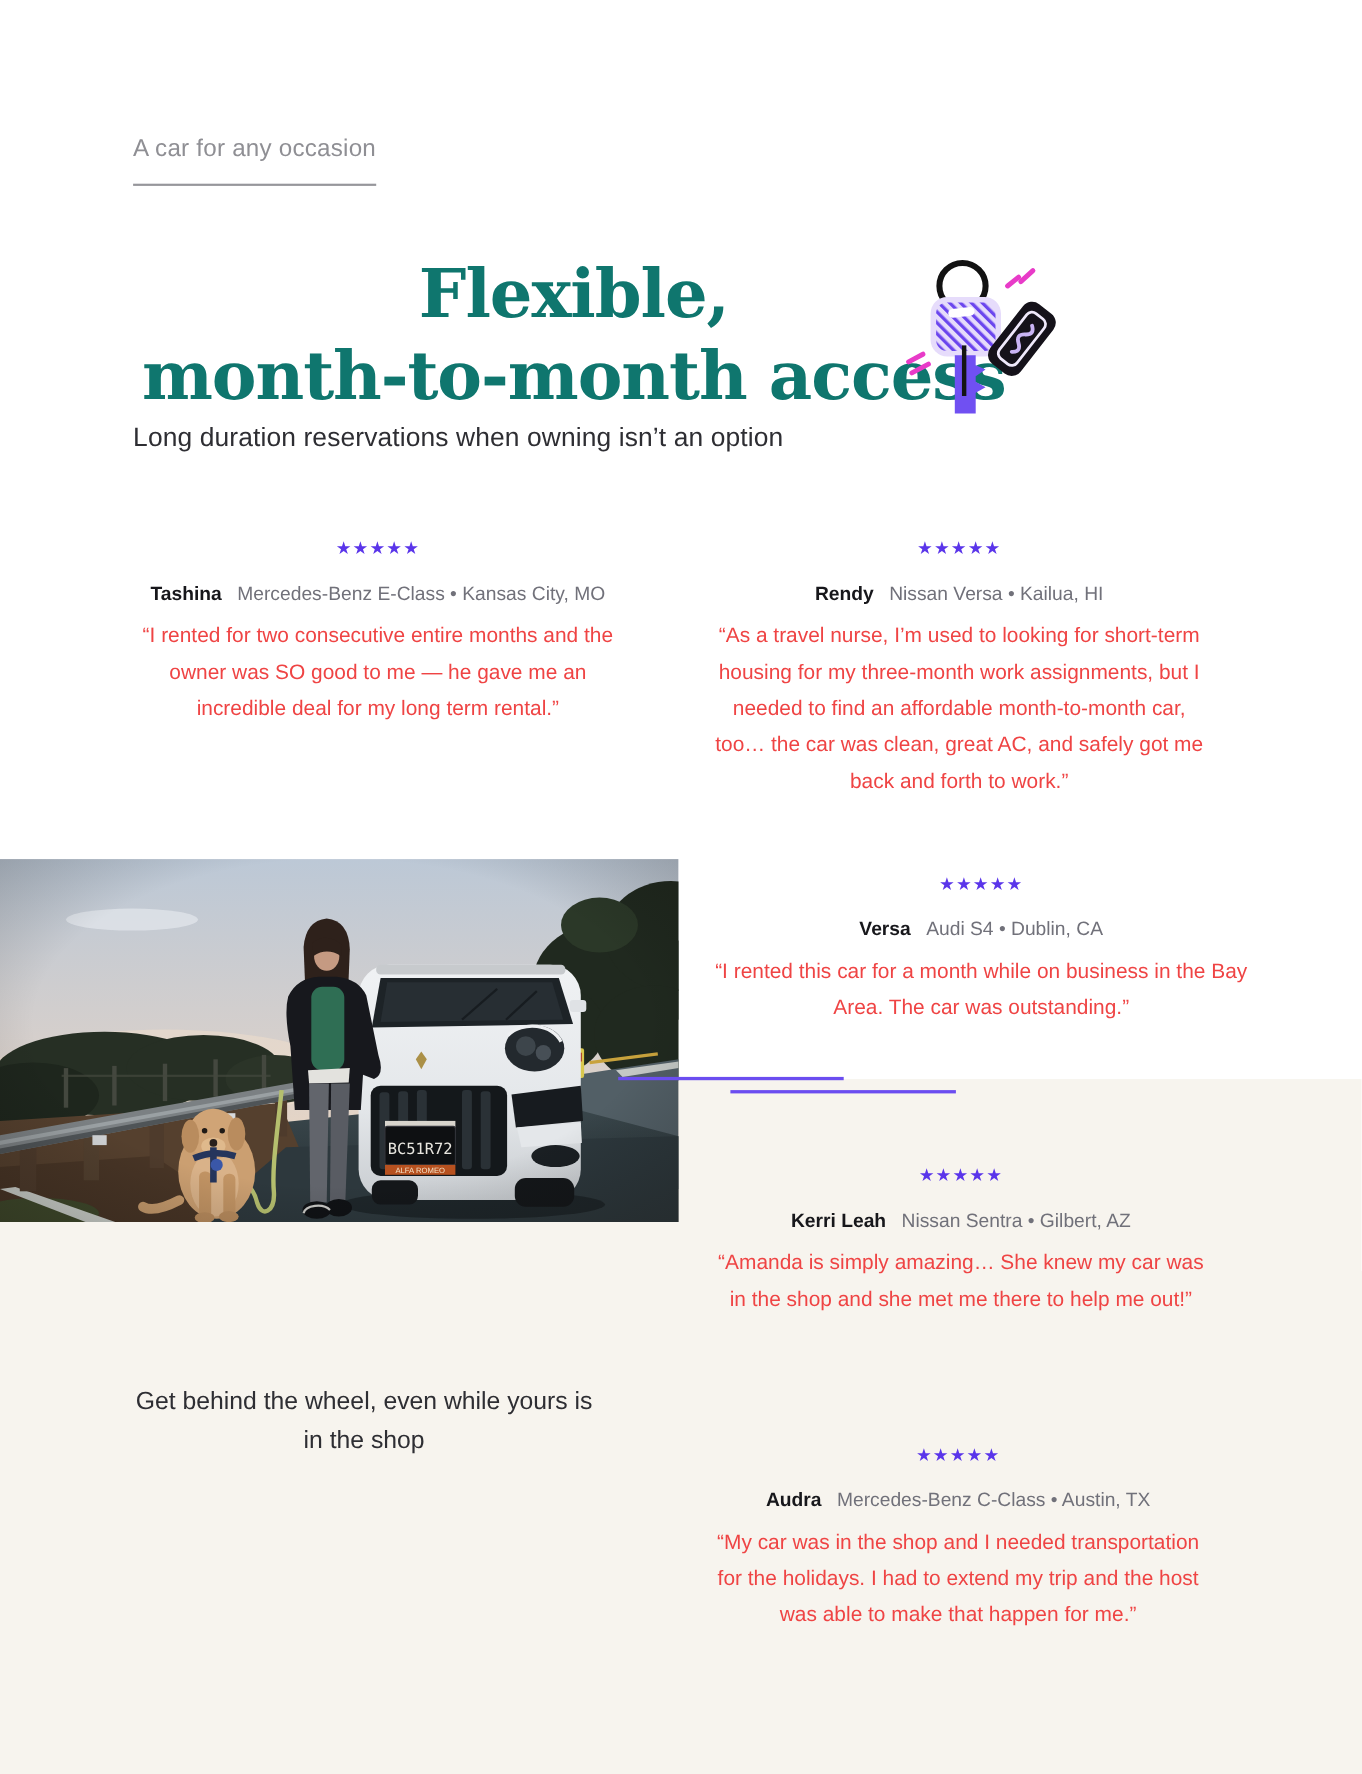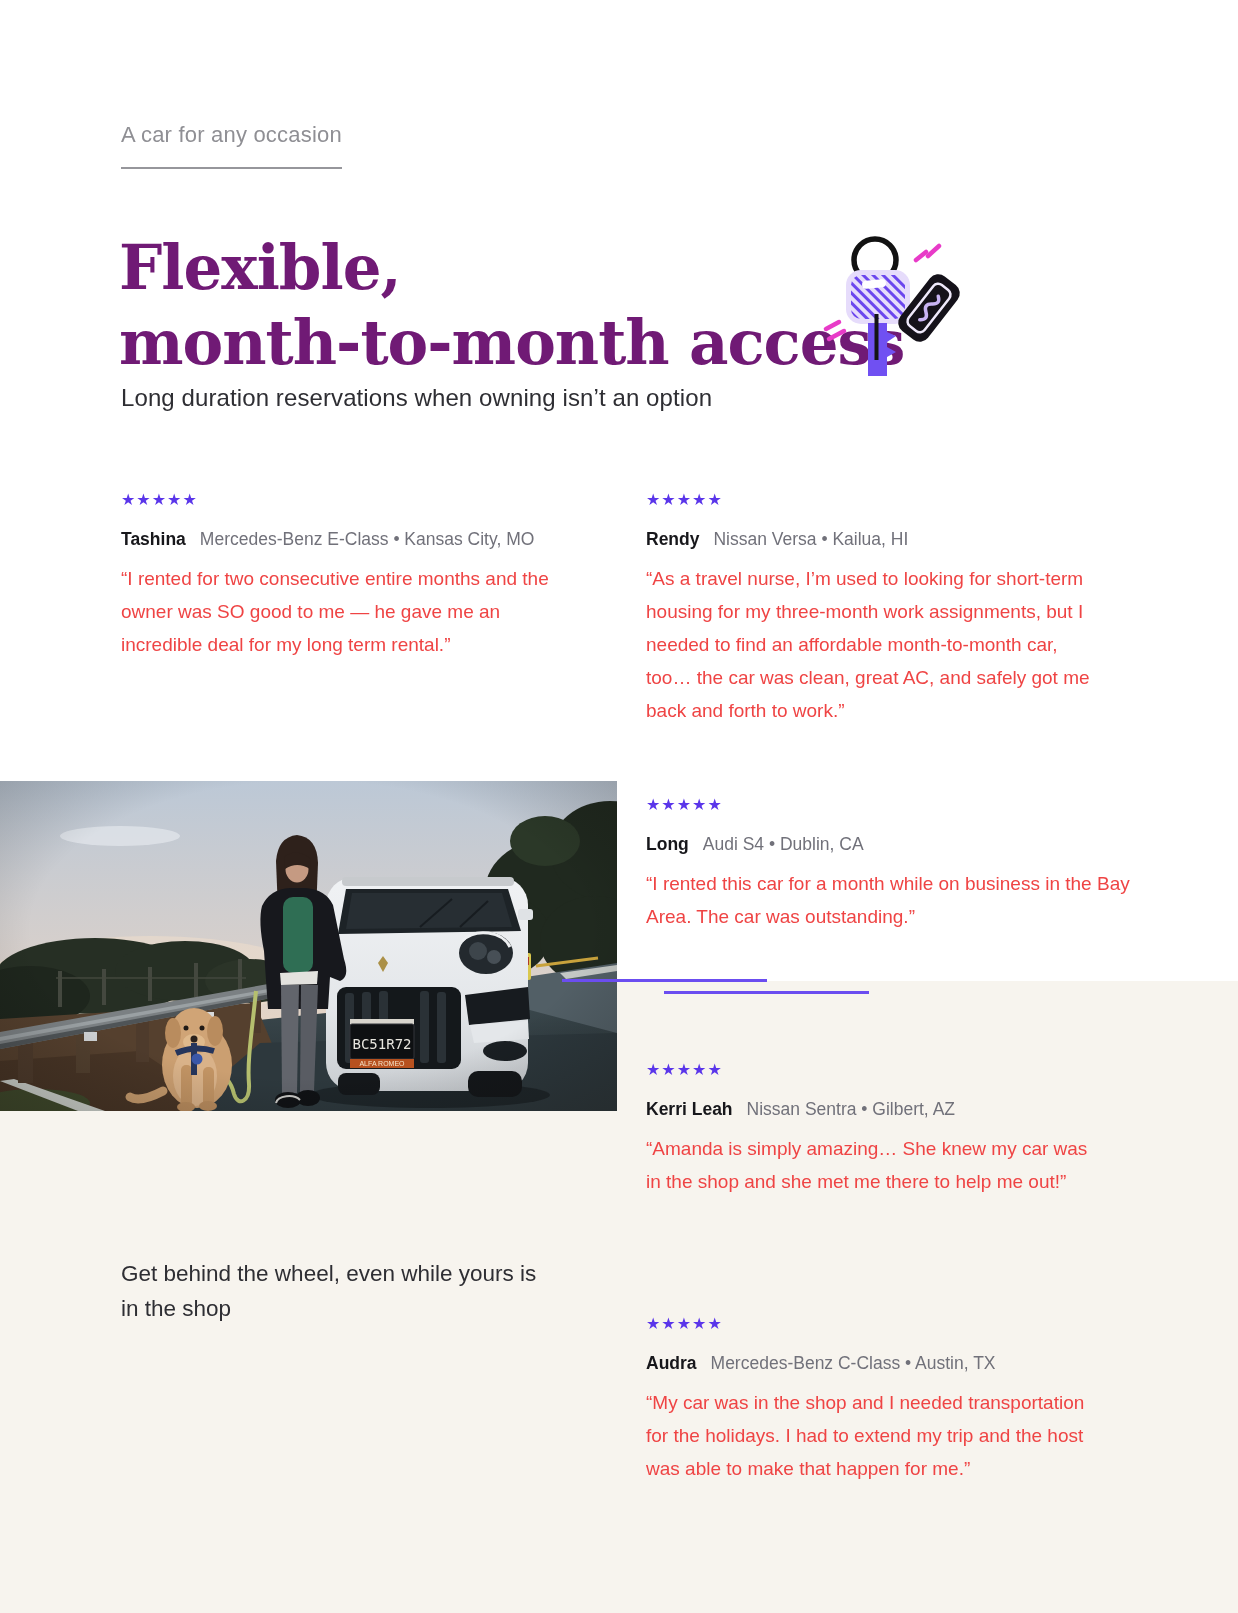--- a/index.html
+++ b/index.html
@@ -4,46 +4,47 @@
 <style>
   * { margin: 0; padding: 0; box-sizing: border-box; }
   html, body { background: #ffffff; }
   body { font-family: "Liberation Sans", sans-serif; }
   .page {
     position: relative;
     width: 1238px;
     height: 1613px;
     background: #ffffff;
     overflow: hidden;
+    text-align: center;
   }
   .cream-section {
     position: absolute;
     left: 0; top: 981px;
     width: 1238px; height: 632px;
     background: #f7f4ee;
   }
   .eyebrow {
     position: absolute;
     left: 121px; top: 122px;
     display: inline-block;
     font-size: 22px;
     color: #8f8f94;
     letter-spacing: 0.2px;
     padding-bottom: 19px;
     border-bottom: 2px solid #96969b;
   }
   h1.headline {
     position: absolute;
-    left: 119px; top: 230px;
+    left: 129px; top: 230px;
     font-family: "DejaVu Serif", "Liberation Serif", serif;
     font-weight: 700;
     font-size: 61px;
     line-height: 75px;
     letter-spacing: -1px;
-    color: #701a75;
+    color: #0f766e;
   }
   .sub-headline {
     position: absolute;
     left: 121px; top: 384px;
     font-size: 24px;
     color: #2e2e33;
     letter-spacing: 0.1px;
   }
   .key-illustration {
     position: absolute;
@@ -175,21 +176,21 @@
     <div class="stars">★★★★★</div>
     <div class="byline">
       <span class="name">Rendy</span><span class="vehicle">Nissan Versa • Kailua, HI</span>
     </div>
     <p class="quote">“As a travel nurse, I’m used to looking for short-term housing for my three-month work assignments, but I needed to find an affordable month-to-month car, too… the car was clean, great AC, and safely got me back and forth to work.”</p>
   </div>
 
   <div class="review" id="review-3">
     <div class="stars">★★★★★</div>
     <div class="byline">
-      <span class="name">Long</span><span class="vehicle">Audi S4 • Dublin, CA</span>
+      <span class="name">Versa</span><span class="vehicle">Audi S4 • Dublin, CA</span>
     </div>
     <p class="quote">“I rented this car for a month while on business in the Bay Area. The car was outstanding.”</p>
   </div>
 
   <div class="review" id="review-4">
     <div class="stars">★★★★★</div>
     <div class="byline">
       <span class="name">Kerri Leah</span><span class="vehicle">Nissan Sentra • Gilbert, AZ</span>
     </div>
     <p class="quote">“Amanda is simply amazing… She knew my car was in the shop and she met me there to help me out!”</p>

